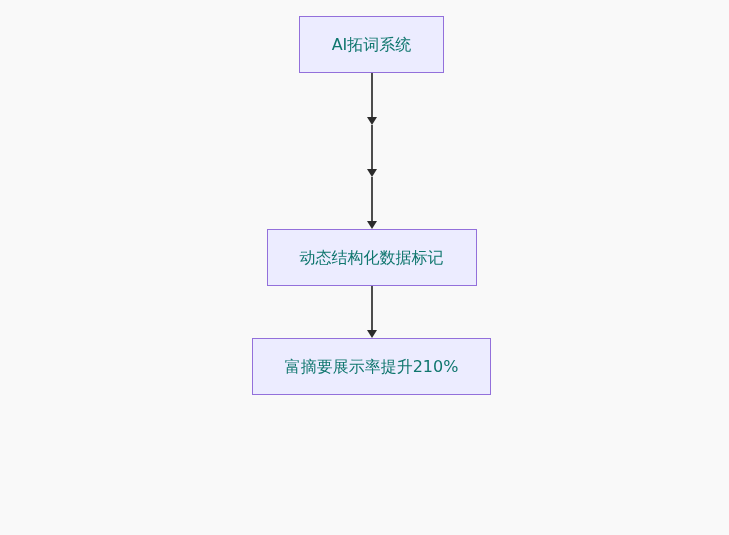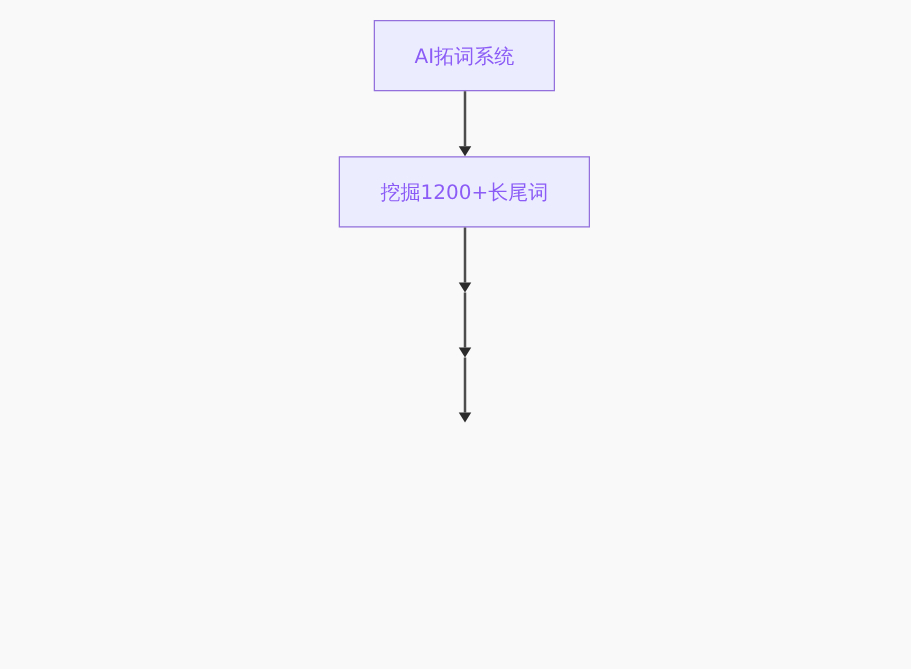--- a/index.html
+++ b/index.html
@@ -19,21 +19,21 @@
     right: 0;
     display: flex;
     flex-direction: column;
     align-items: center;
     transform: translateX(7px);
   }
 
   .node {
     background: #ECECFF;
     border: 1px solid #9370DB;
-    color: #8b5cf6;
+    color: #0f766e;
     font-size: 16px;
     line-height: 19px;
     padding: 18px 32px;
     white-space: nowrap;
   }
 
   .edge {
     position: relative;
     width: 14px;
     height: 52px;
@@ -63,33 +63,34 @@
 
 <div class="flowchart">
 
   <div class="node">AI拓词系统</div>
 
   <div class="edge">
     <span class="edge-line"></span>
     <span class="edge-head"></span>
   </div>
 
-  <div class="node">挖掘1200+长尾词</div>
 
   <div class="edge">
     <span class="edge-line"></span>
     <span class="edge-head"></span>
   </div>
 
 
   <div class="edge">
     <span class="edge-line"></span>
     <span class="edge-head"></span>
   </div>
 
+  <div class="node">动态结构化数据标记</div>
 
   <div class="edge">
     <span class="edge-line"></span>
     <span class="edge-head"></span>
   </div>
 
+  <div class="node">富摘要展示率提升210%</div>
 
 </div>
 
 </body></html>

